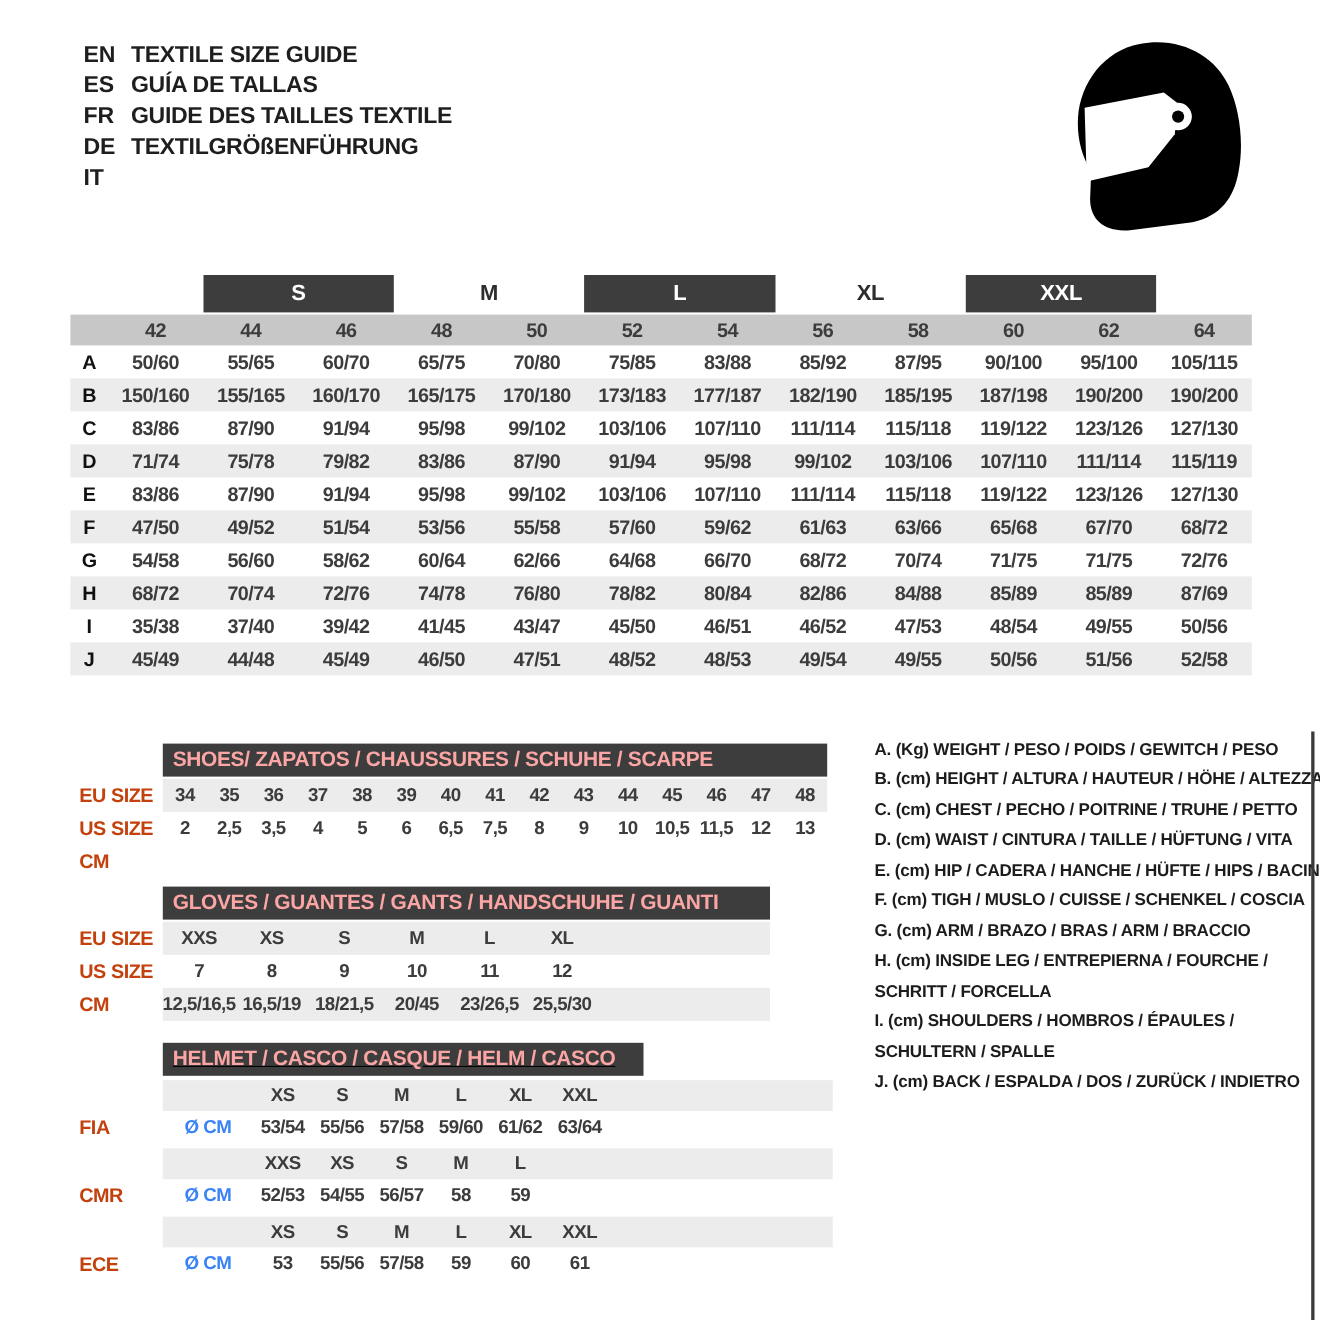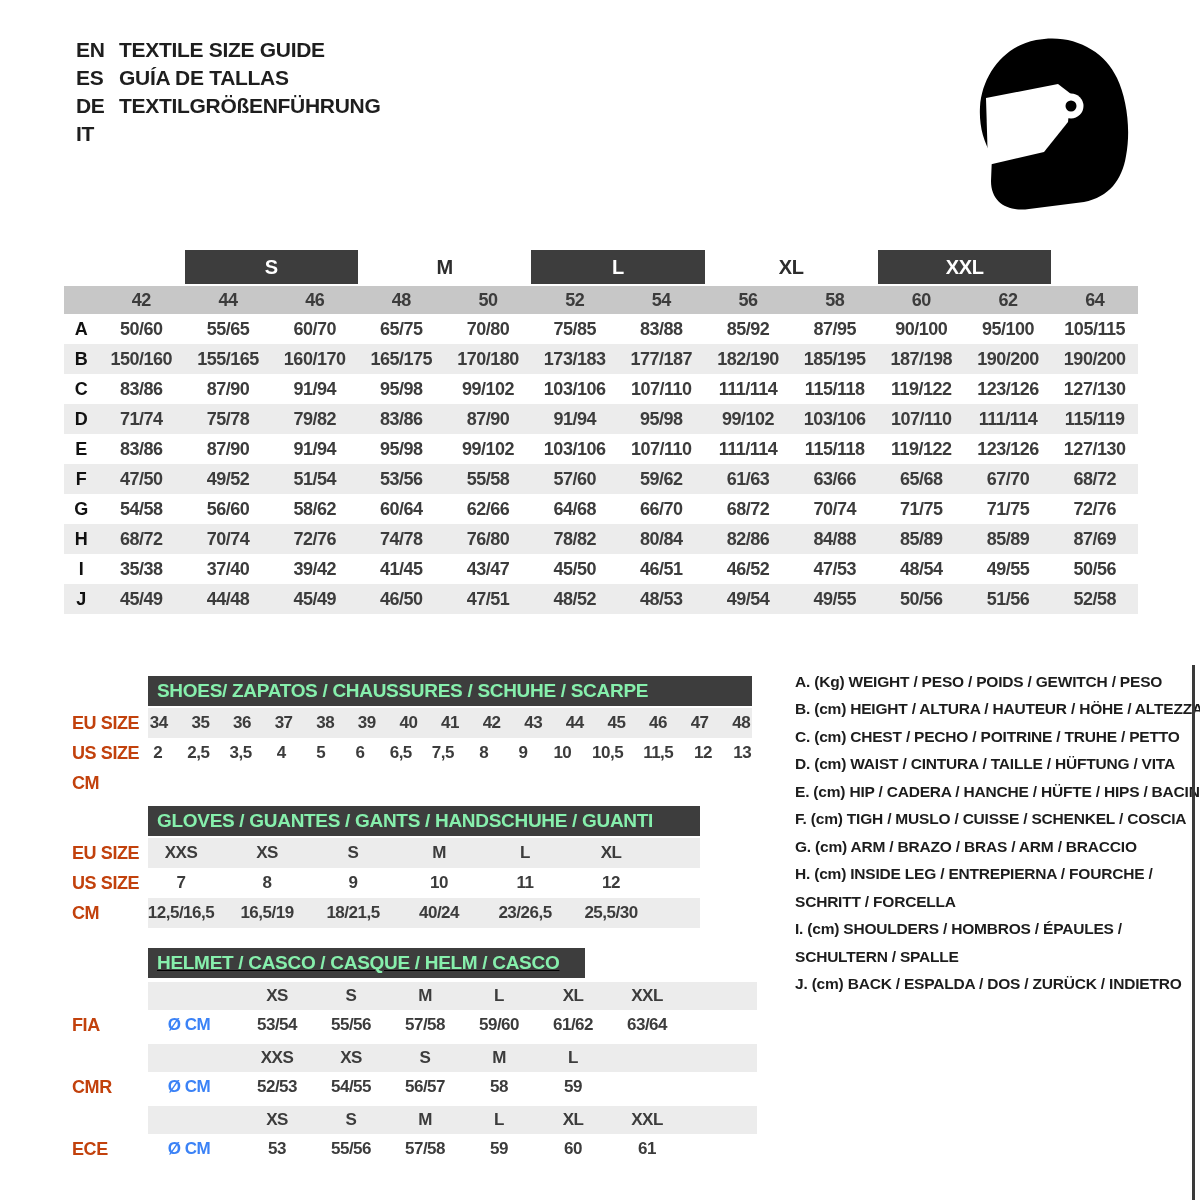--- a/index.html
+++ b/index.html
@@ -24,31 +24,31 @@
   .mt-row{display:grid;grid-template-columns:34px repeat(12,1fr);height:30px;}
   .mt-row.alt{background:#ececec;}
   .mt-cell{display:flex;align-items:center;justify-content:center;font-weight:bold;font-size:18px;color:#3c3c3c;letter-spacing:-0.5px;}
   .mt-cell.rlabel{color:#111;}
 
   
   .sec{position:absolute;left:64px;}
   #shoes{top:676px;}
   #gloves{top:806px;}
   #helmet-table{top:948px;text-decoration:underline;}
-  .sec-title{margin-left:84px;height:30px;background:#3d3d3d;color:#86efac;font-weight:bold;
+  .sec-title{margin-left:84px;height:30px;background:#3d3d3d;color:#fca5a5;font-weight:bold;
              font-size:19px;display:flex;align-items:center;padding-left:9px;box-sizing:border-box;
              letter-spacing:-0.3px;margin-bottom:2px;}
   .tw604{width:604px;} .tw552{width:552px;} .tw437{width:437px;}
   .band-row{position:relative;height:30px;}
   .row-label{position:absolute;left:8px;top:0;height:100%;display:flex;align-items:center;
              font-weight:bold;font-size:18px;color:#c2410c;letter-spacing:-0.4px;}
   .band{position:absolute;left:84px;top:0;bottom:0;}
   .band.shaded{background:#ececec;}
   .w604{width:604px;} .w552{width:552px;} .w609{width:609px;}
-  .vals{height:100%;display:grid;gap:20px;}
+  .vals{height:100%;display:grid;}
   .cols15{grid-template-columns:repeat(15,1fr);width:604px;}
   .cols6{grid-template-columns:repeat(6,66px);width:396px;}
   .hgrid{grid-template-columns:82px repeat(6,54px);width:406px;}
   .vcell{display:flex;align-items:center;justify-content:center;font-weight:bold;
          font-size:17px;color:#3c3c3c;letter-spacing:-0.5px;}
   .vcell.unit{color:#3b82f6;}
   .h-band{position:relative;height:28px;margin-top:4px;}
   .h-vals{position:relative;height:30px;}
 
   
@@ -65,20 +65,24 @@
 <div class="page">
 
   <div id="languages">
       <div class="lang-line">
         <span class="lang-code">EN</span>
         <span>TEXTILE SIZE GUIDE</span>
       </div>
       <div class="lang-line">
         <span class="lang-code">ES</span>
         <span>GUÍA DE TALLAS</span>
+      </div>
+      <div class="lang-line">
+        <span class="lang-code">FR</span>
+        <span>GUIDE DES TAILLES TEXTILE</span>
       </div>
       <div class="lang-line">
         <span class="lang-code">DE</span>
         <span>TEXTILGRÖßENFÜHRUNG</span>
       </div>
       <div class="lang-line">
         <span class="lang-code">IT</span>
       </div>
     </div>
 
@@ -350,21 +354,21 @@
             </div>
           </div>
         </div>
         <div class="band-row">
           <div class="row-label">CM</div>
           <div class="band w552 shaded">
             <div class="vals cols6">
               <div class="vcell">12,5/16,5</div>
               <div class="vcell">16,5/19</div>
               <div class="vcell">18/21,5</div>
-              <div class="vcell">40/24</div>
+              <div class="vcell">20/45</div>
               <div class="vcell">23/26,5</div>
               <div class="vcell">25,5/30</div>
             </div>
           </div>
         </div>
       </div>
   </div>
 
   <div class="sec" id="helmet-table">
     <div class="sec-title tw437">HELMET / CASCO / CASQUE / HELM / CASCO</div>

